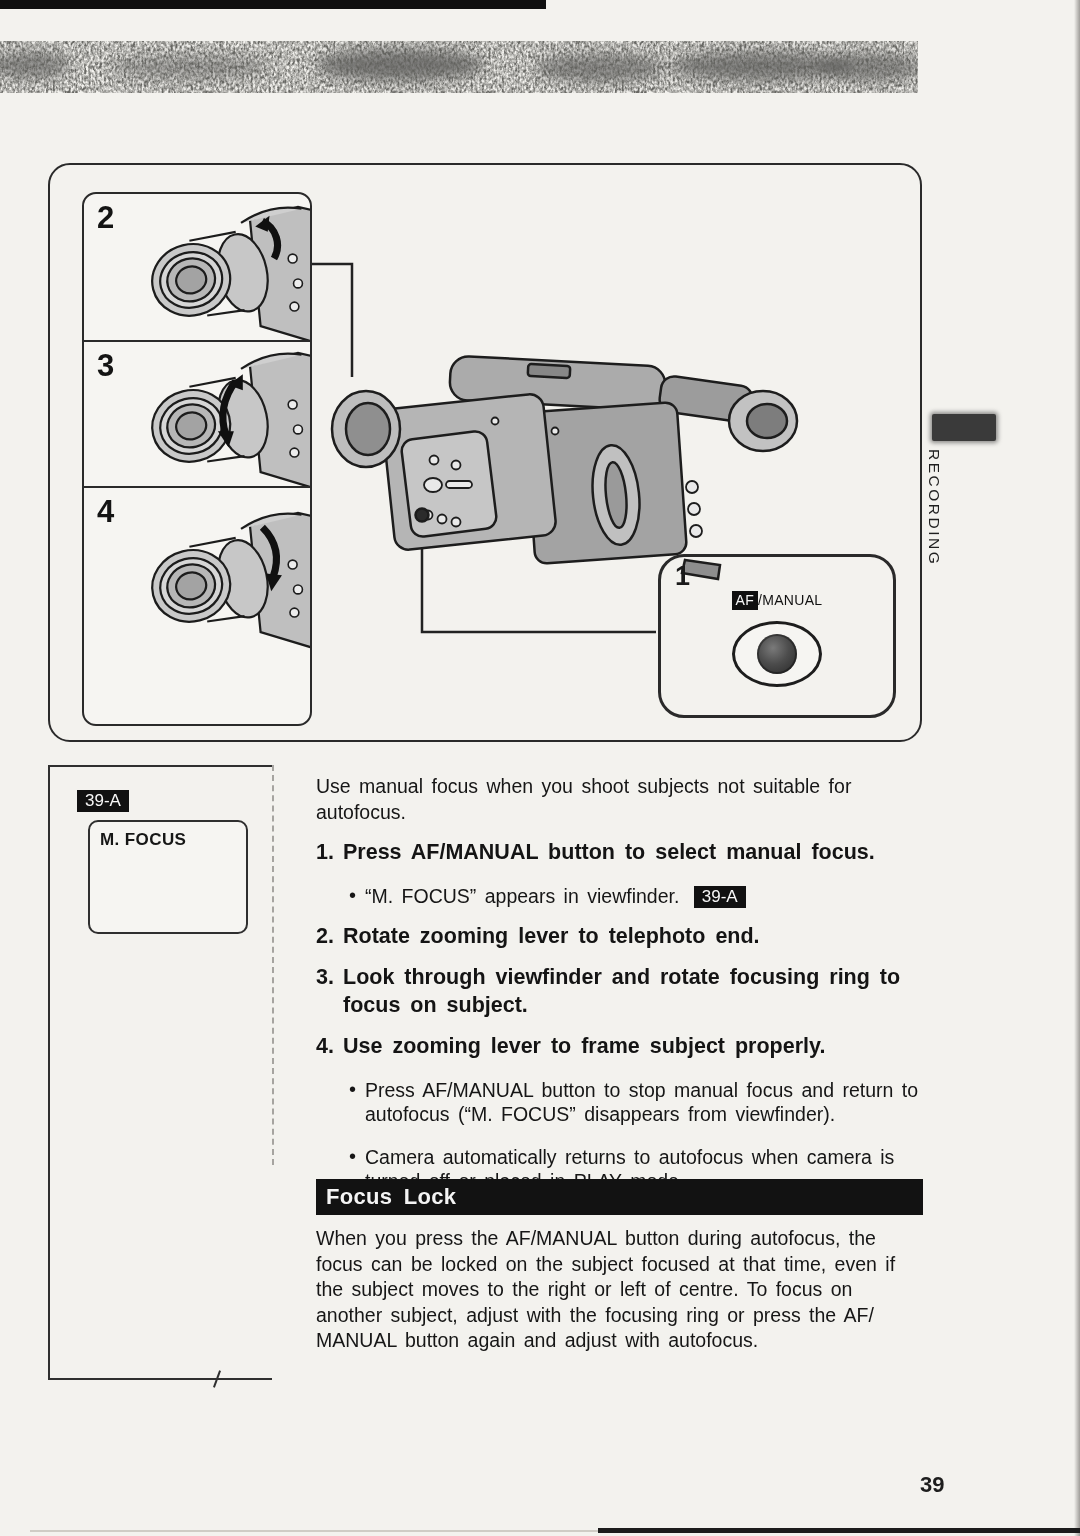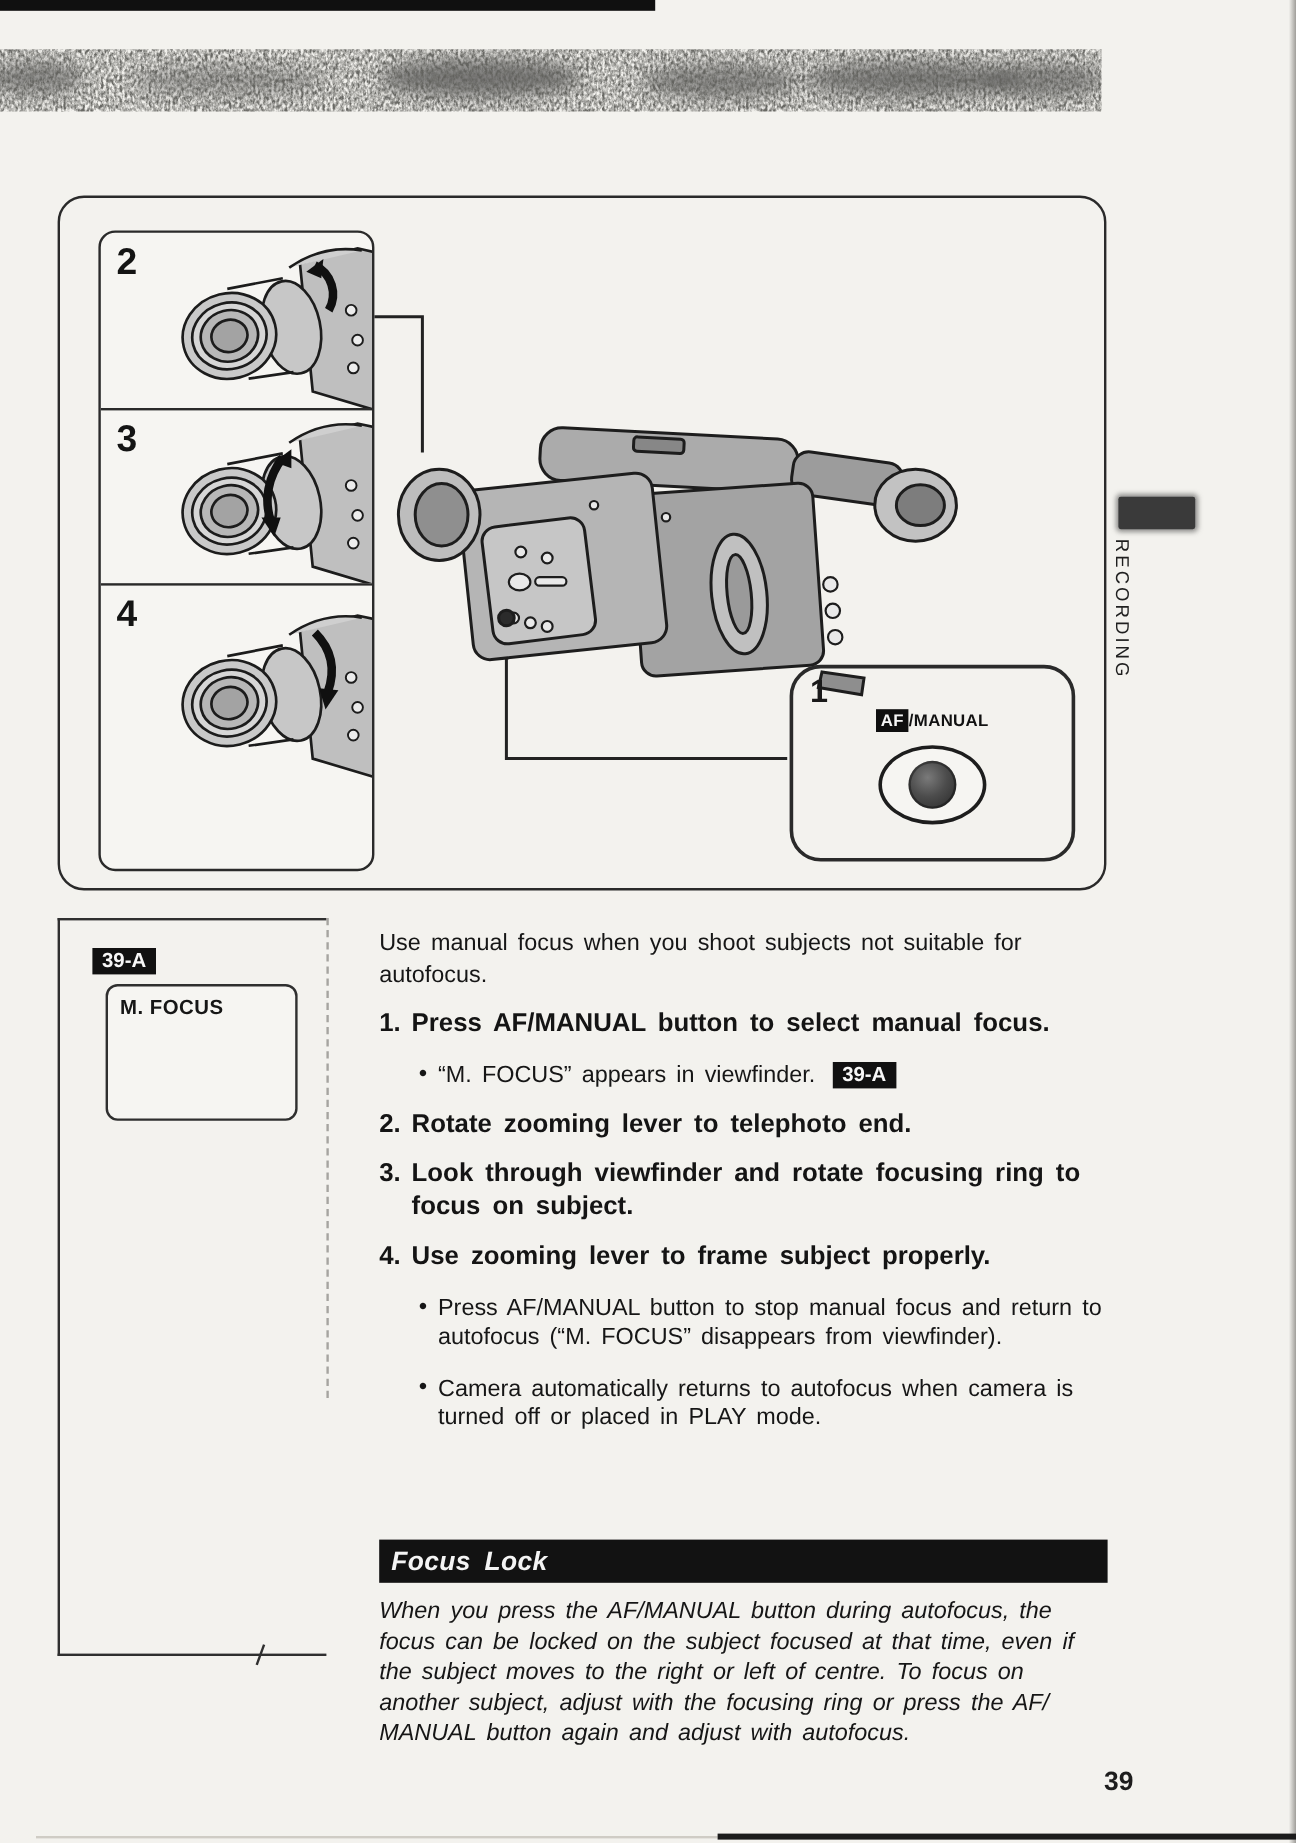--- a/index.html
+++ b/index.html
@@ -25,52 +25,52 @@
   .cell.c1{height:146px;border-bottom:2px solid #2a2a2a;}
   .cell.c2{height:144px;border-bottom:2px solid #2a2a2a;}
   .cell.c3{height:236px;}
   .cell .num{position:absolute;left:13px;top:6px;font-size:31px;font-weight:bold;color:#141414;}
   .cell svg{position:absolute;right:-4px;bottom:-6px;}
   .cell.c3 svg{bottom:auto;top:14px;}
   .callout-1{position:absolute;left:608px;top:389px;width:232px;height:158px;
     border:3px solid #2a2a2a;border-radius:26px;}
   .callout-1 .num{position:absolute;left:14px;top:4px;font-size:27px;font-weight:bold;}
   .af-row{position:absolute;left:0;top:34px;width:100%;text-align:center;
-    font-size:14px;font-weight:bold;color:#111;letter-spacing:.3px;}
+    font-size:14px;font-weight:normal;color:#111;letter-spacing:.3px;}
   .af-chip{display:inline-block;background:#0f0f0f;color:#f6f6f6;padding:1px 4px 2px 4px;}
   .af-btn-outer{position:absolute;left:50%;top:64px;transform:translateX(-50%);
     width:84px;height:60px;border:3px solid #1d1d1d;border-radius:50%;background:#f6f5f2;}
   .af-btn-inner{position:absolute;left:50%;top:50%;transform:translate(-50%,-50%);
     width:40px;height:40px;border-radius:50%;
     background:radial-gradient(circle at 40% 35%, #7a7a7a 0%, #4c4c4c 45%, #262626 100%);
     box-shadow:inset 0 0 0 2px rgba(0,0,0,.35);}
   
   .rec-smudge{position:absolute;left:932px;top:414px;width:64px;height:27px;background:#3a3a3a;
     box-shadow:0 0 4px 2px rgba(58,58,58,.55);border-radius:2px;}
   .rec-label{position:absolute;left:925px;top:449px;height:150px;
     writing-mode:vertical-rl;font-size:15.5px;color:#1f1f1f;letter-spacing:2.5px;}
   
   .lbox-left{position:absolute;left:48px;top:765px;width:2px;height:615px;background:#2f2f2f;}
   .lbox-top{position:absolute;left:48px;top:765px;width:224px;height:2px;background:#2f2f2f;}
   .lbox-bottom{position:absolute;left:48px;top:1378px;width:224px;height:2px;background:#2f2f2f;}
   .lbox-slash{position:absolute;left:216px;top:1370px;width:2px;height:18px;background:#2f2f2f;
     transform:rotate(20deg);}
   .lbox-dash{position:absolute;left:272px;top:765px;height:400px;width:0;
     border-left:2px dashed #8d8b86;opacity:.75;}
-  .chip{display:inline-block;background:#111;color:#f7f7f7;font-weight:bold;
+  .chip{display:inline-block;background:#111;color:#f7f7f7;font-weight:normal;
     font-size:17px;line-height:22px;padding:0 8px;}
   .chip-39a{position:absolute;left:77px;top:790px;}
   .mfocus-box{position:absolute;left:88px;top:820px;width:156px;height:110px;
     border:2px solid #2f2f2f;border-radius:10px;background:#f6f5f2;}
   .mfocus-text{position:absolute;left:10px;top:8px;font-size:17px;font-weight:bold;
     letter-spacing:.4px;color:#161616;}
   
   .section{position:absolute;left:316px;width:607px;}
   .sec-manual{top:763px;}
-  .sec-lock{top:1283px;font-style:italic;}
+  .sec-lock{top:1179px;}
   .bar{background:#121212;color:#f4f4f4;height:36px;line-height:35px;
     font-size:22px;font-weight:bold;padding-left:10px;word-spacing:5px;letter-spacing:.3px;}
   .para{margin:11px 14px 0 0;font-size:19.5px;line-height:25.5px;word-spacing:3px;color:#161616;}
   .steps{margin-top:4px;}
   .step{position:relative;padding-left:27px;margin-top:13px;
     font-size:21.5px;line-height:28px;font-weight:bold;word-spacing:4px;color:#141414;width:578px;}
   .step .sn{position:absolute;left:0;top:0;}
   .bullet{position:relative;padding-left:22px;margin-top:18px;
     font-size:19.5px;line-height:24.5px;font-weight:normal;word-spacing:3px;color:#161616;width:580px;}
   .bullet::before{content:"\2022";position:absolute;left:6px;top:-1px;font-size:20px;}

